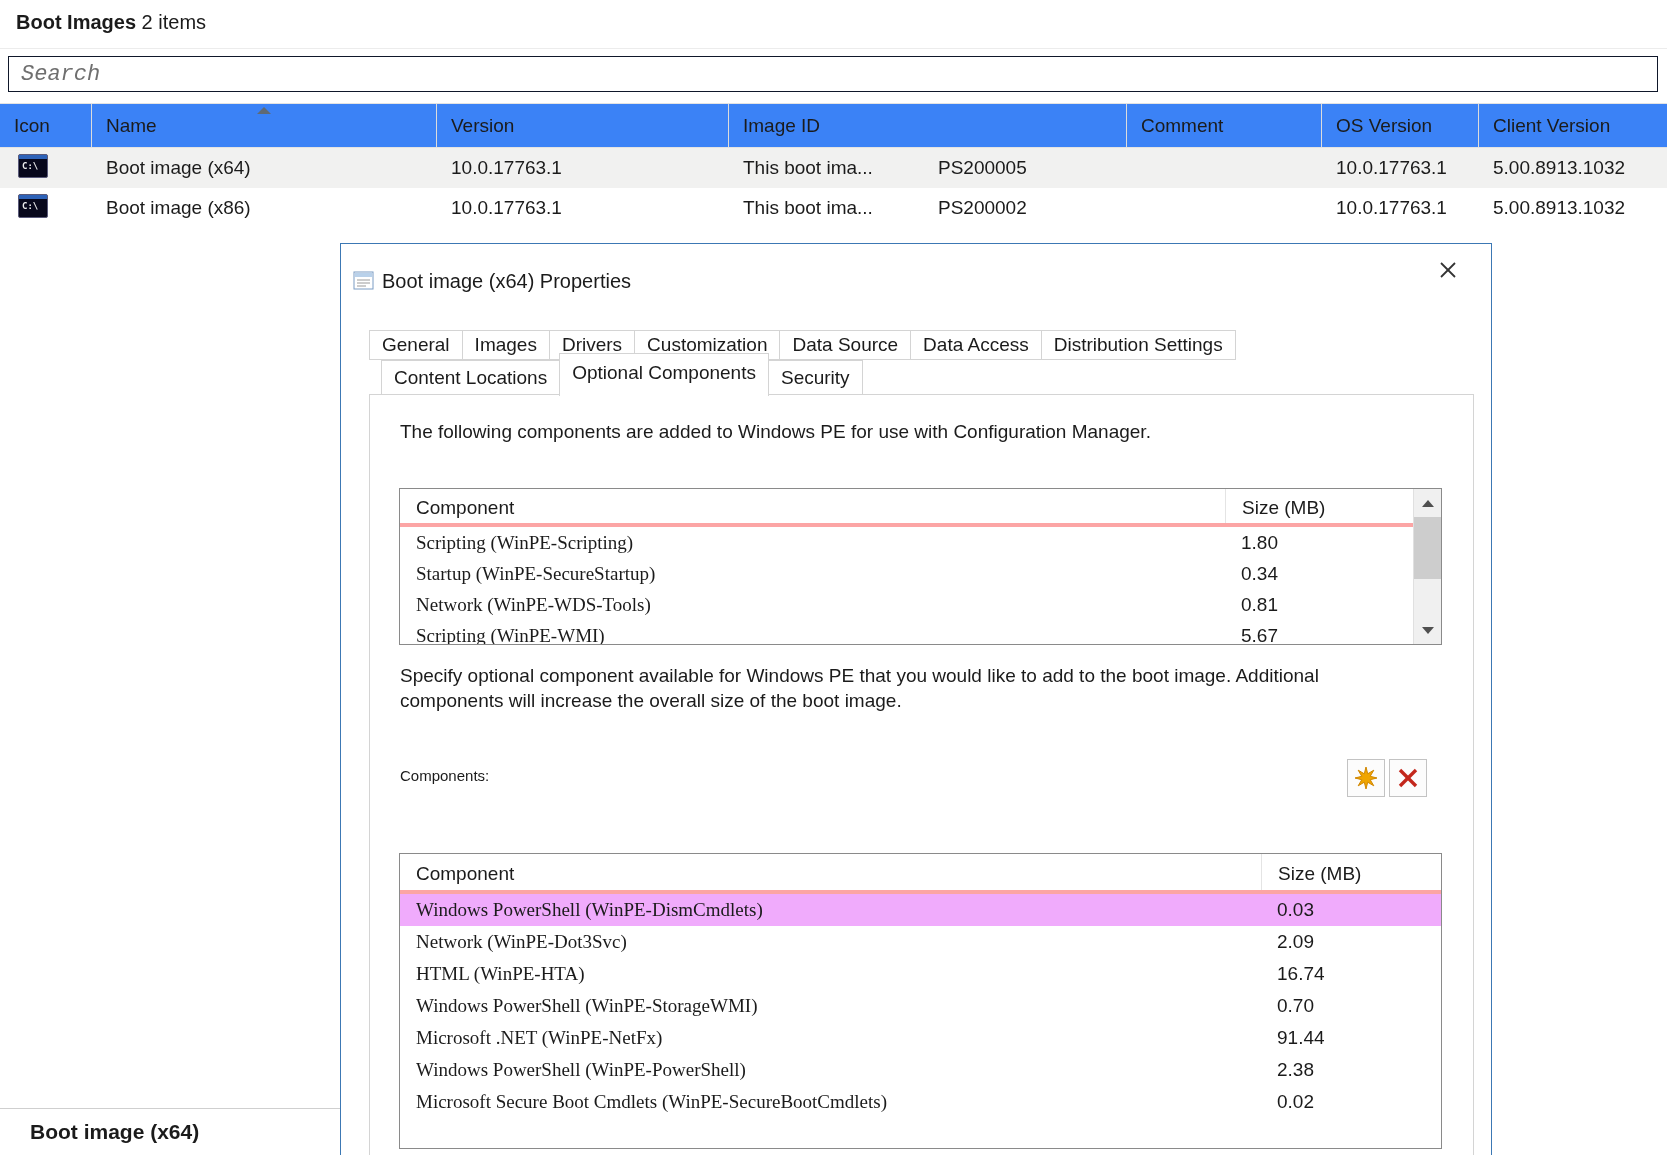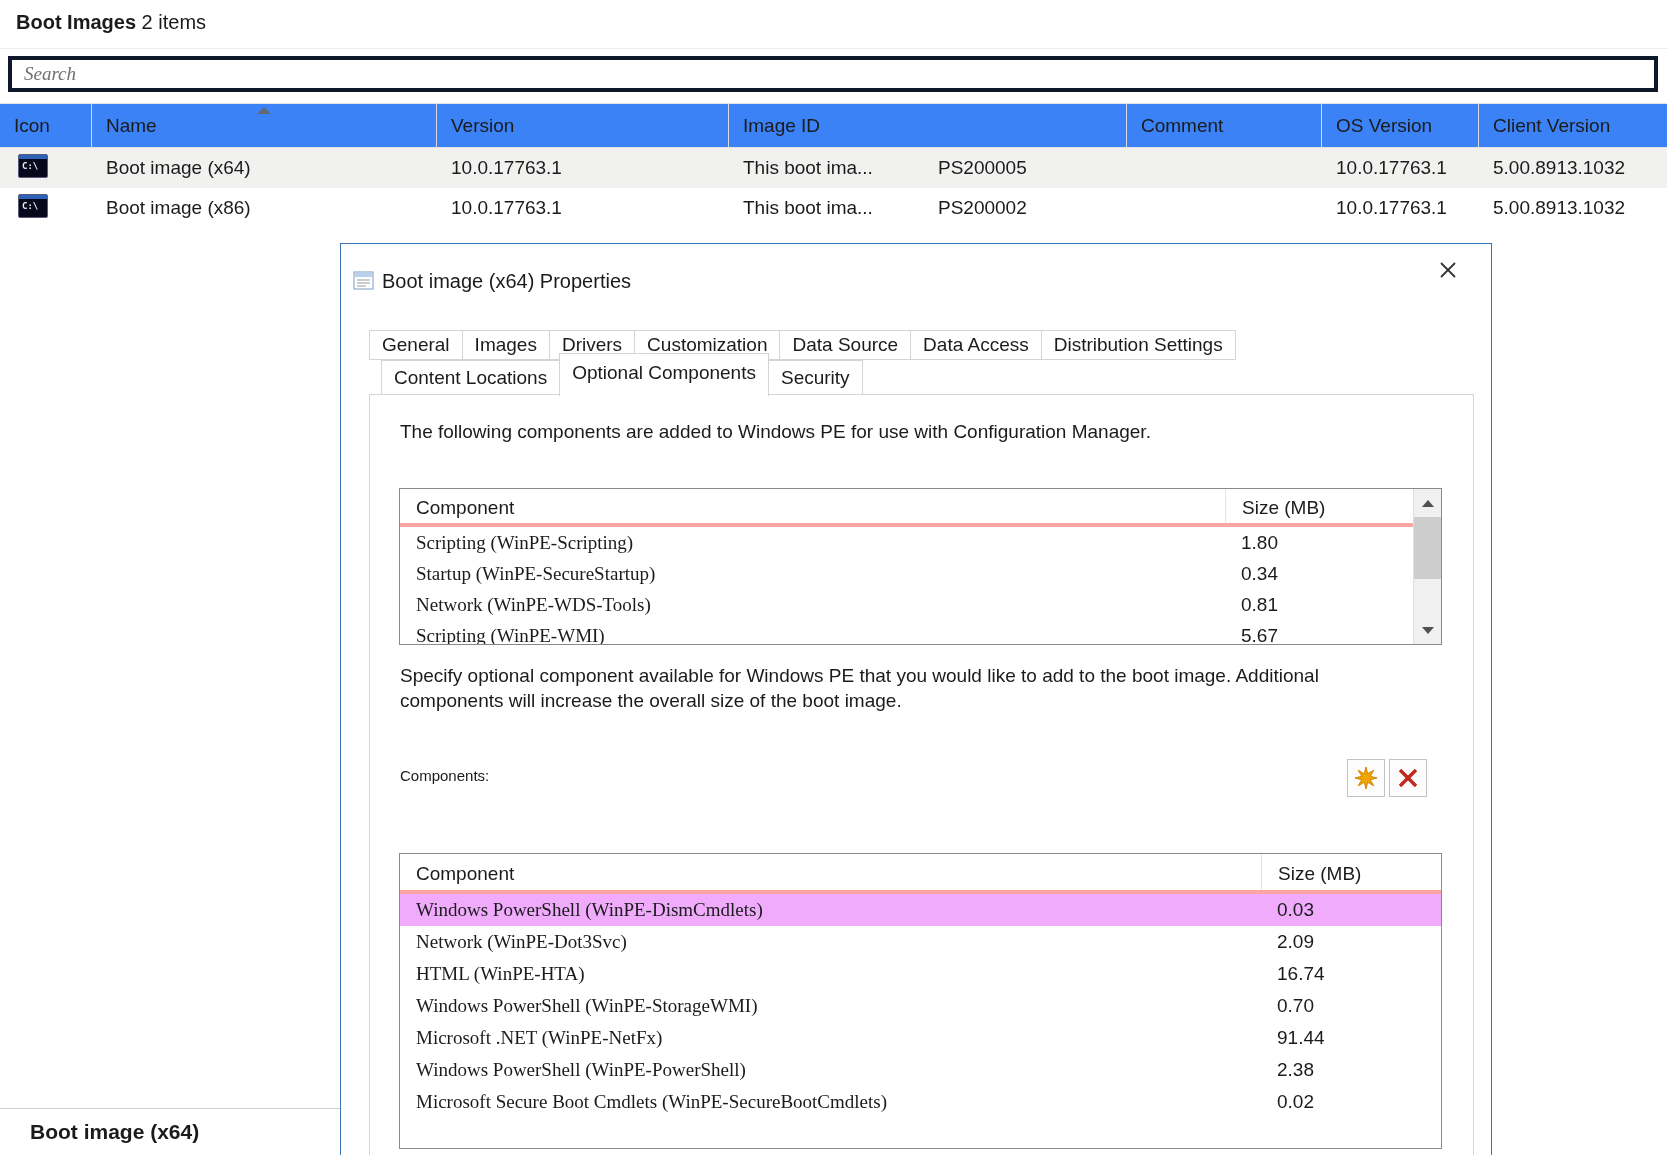--- a/index.html
+++ b/index.html
@@ -10,22 +10,22 @@
   *{box-sizing:border-box;margin:0;padding:0;}
   body{font-family:"Liberation Sans","DejaVu Sans",sans-serif;background:#fff;color:#1b1b1b;}
   .page{position:relative;width:1667px;height:1155px;background:#fff;overflow:hidden;}
 
   
   .main-title{position:absolute;left:16px;top:11px;font-size:20px;white-space:nowrap;}
   .main-title .bold{font-weight:bold;}
   .title-divider{position:absolute;left:0;right:0;top:48px;border-top:1px solid #ececec;}
 
   
-  .search-input{position:absolute;left:8px;right:9px;top:56px;height:36px;border:4px solid #0f172a;
-    font-family:Liberation Serif, serif;font-size:19px;padding:0 12px;color:#222;outline:none;}
+  .search-input{position:absolute;left:8px;right:9px;top:56px;height:36px;border:1px solid #0f172a;
+    font-family:Liberation Mono, monospace;font-size:22px;padding:0 12px;color:#222;outline:none;}
   .search-input::placeholder{color:#6f6f6f;font-style:italic;}
 
   
   .grid-header{position:absolute;left:0;right:0;top:103px;height:45px;display:flex;
     border-top:1px solid #e3e3e3;border-bottom:1px solid #e3e3e3;background:#3b82f6;font-size:19px;}
   .gh{border-right:1px solid #dcdcdc;padding-left:14px;line-height:43px;white-space:nowrap;position:relative;overflow:hidden;}
   .c-icon{width:92px;}
   .c-name{width:345px;}
   .c-version{width:292px;}
   .c-comment{width:195px;}

